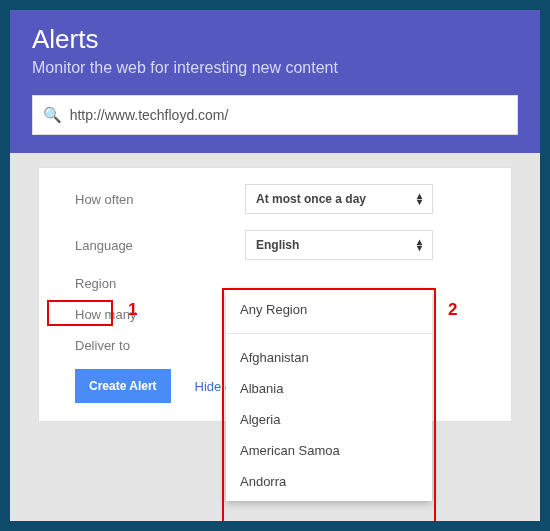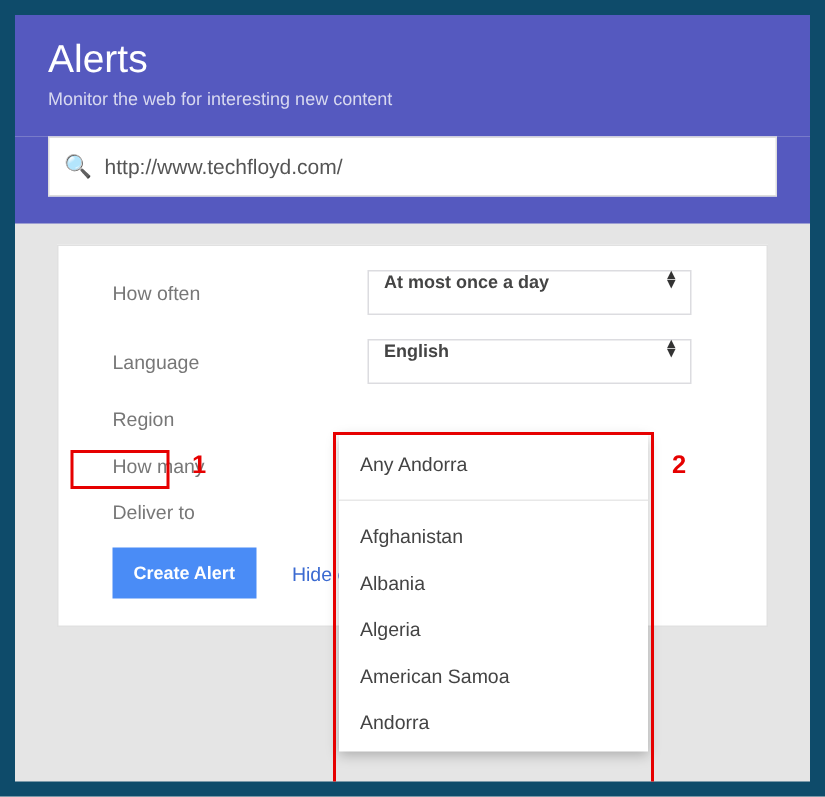--- a/index.html
+++ b/index.html
@@ -18,21 +18,21 @@
       height: 511px;
       position: relative;
       overflow: hidden;
     }
     .header {
       background: #5559bf;
       padding: 14px 22px 18px 22px;
       color: #fff;
     }
     .title { font-size: 26px; font-weight: 400; margin-bottom: 4px; }
-    .subtitle { font-size: 12px; color: #d8d9f0; }
+    .subtitle { font-size: 16px; color: #d8d9f0; }
     .search-wrap {
       background: #5559bf;
       padding: 0 22px 18px 22px;
     }
     .search-box {
       background: #fff;
       border: 1px solid #ddd;
       height: 40px;
       display: flex;
       align-items: center;
@@ -63,22 +63,23 @@
       margin-bottom: 16px;
     }
     .label {
       width: 170px;
       font-size: 13px;
       color: #777;
     }
     .select {
       border: 1px solid #dcdce0;
       height: 30px;
-      width: 216px;
+      width: 188px;
       display: flex;
+      align-items: center;
       justify-content: space-between;
       padding: 0 10px;
       font-size: 12px;
       font-weight: bold;
       color: #444;
       cursor: pointer;
     }
     .sort-icon { font-size: 10px; color: #333; line-height: 6px; }
     .sort-icon::before { content: "\25B4"; display:block; }
     .sort-icon::after { content: "\25BE"; display:block; }
@@ -171,21 +172,21 @@
       <div class="label">Deliver to</div>
     </div>
     <div class="buttons">
       <button class="create-btn">Create Alert</button>
       <span class="hide-link">Hide options</span>
     </div>
   </div>
 
   <div class="dropdown">
     <div class="section">
-      <div class="item">Any Andorra</div>
+      <div class="item">Any Region</div>
     </div>
     <div class="divider"></div>
     <div class="section">
       <div class="item">Afghanistan</div>
       <div class="item">Albania</div>
       <div class="item">Algeria</div>
       <div class="item">American Samoa</div>
       <div class="item">Andorra</div>
     </div>
   </div>

